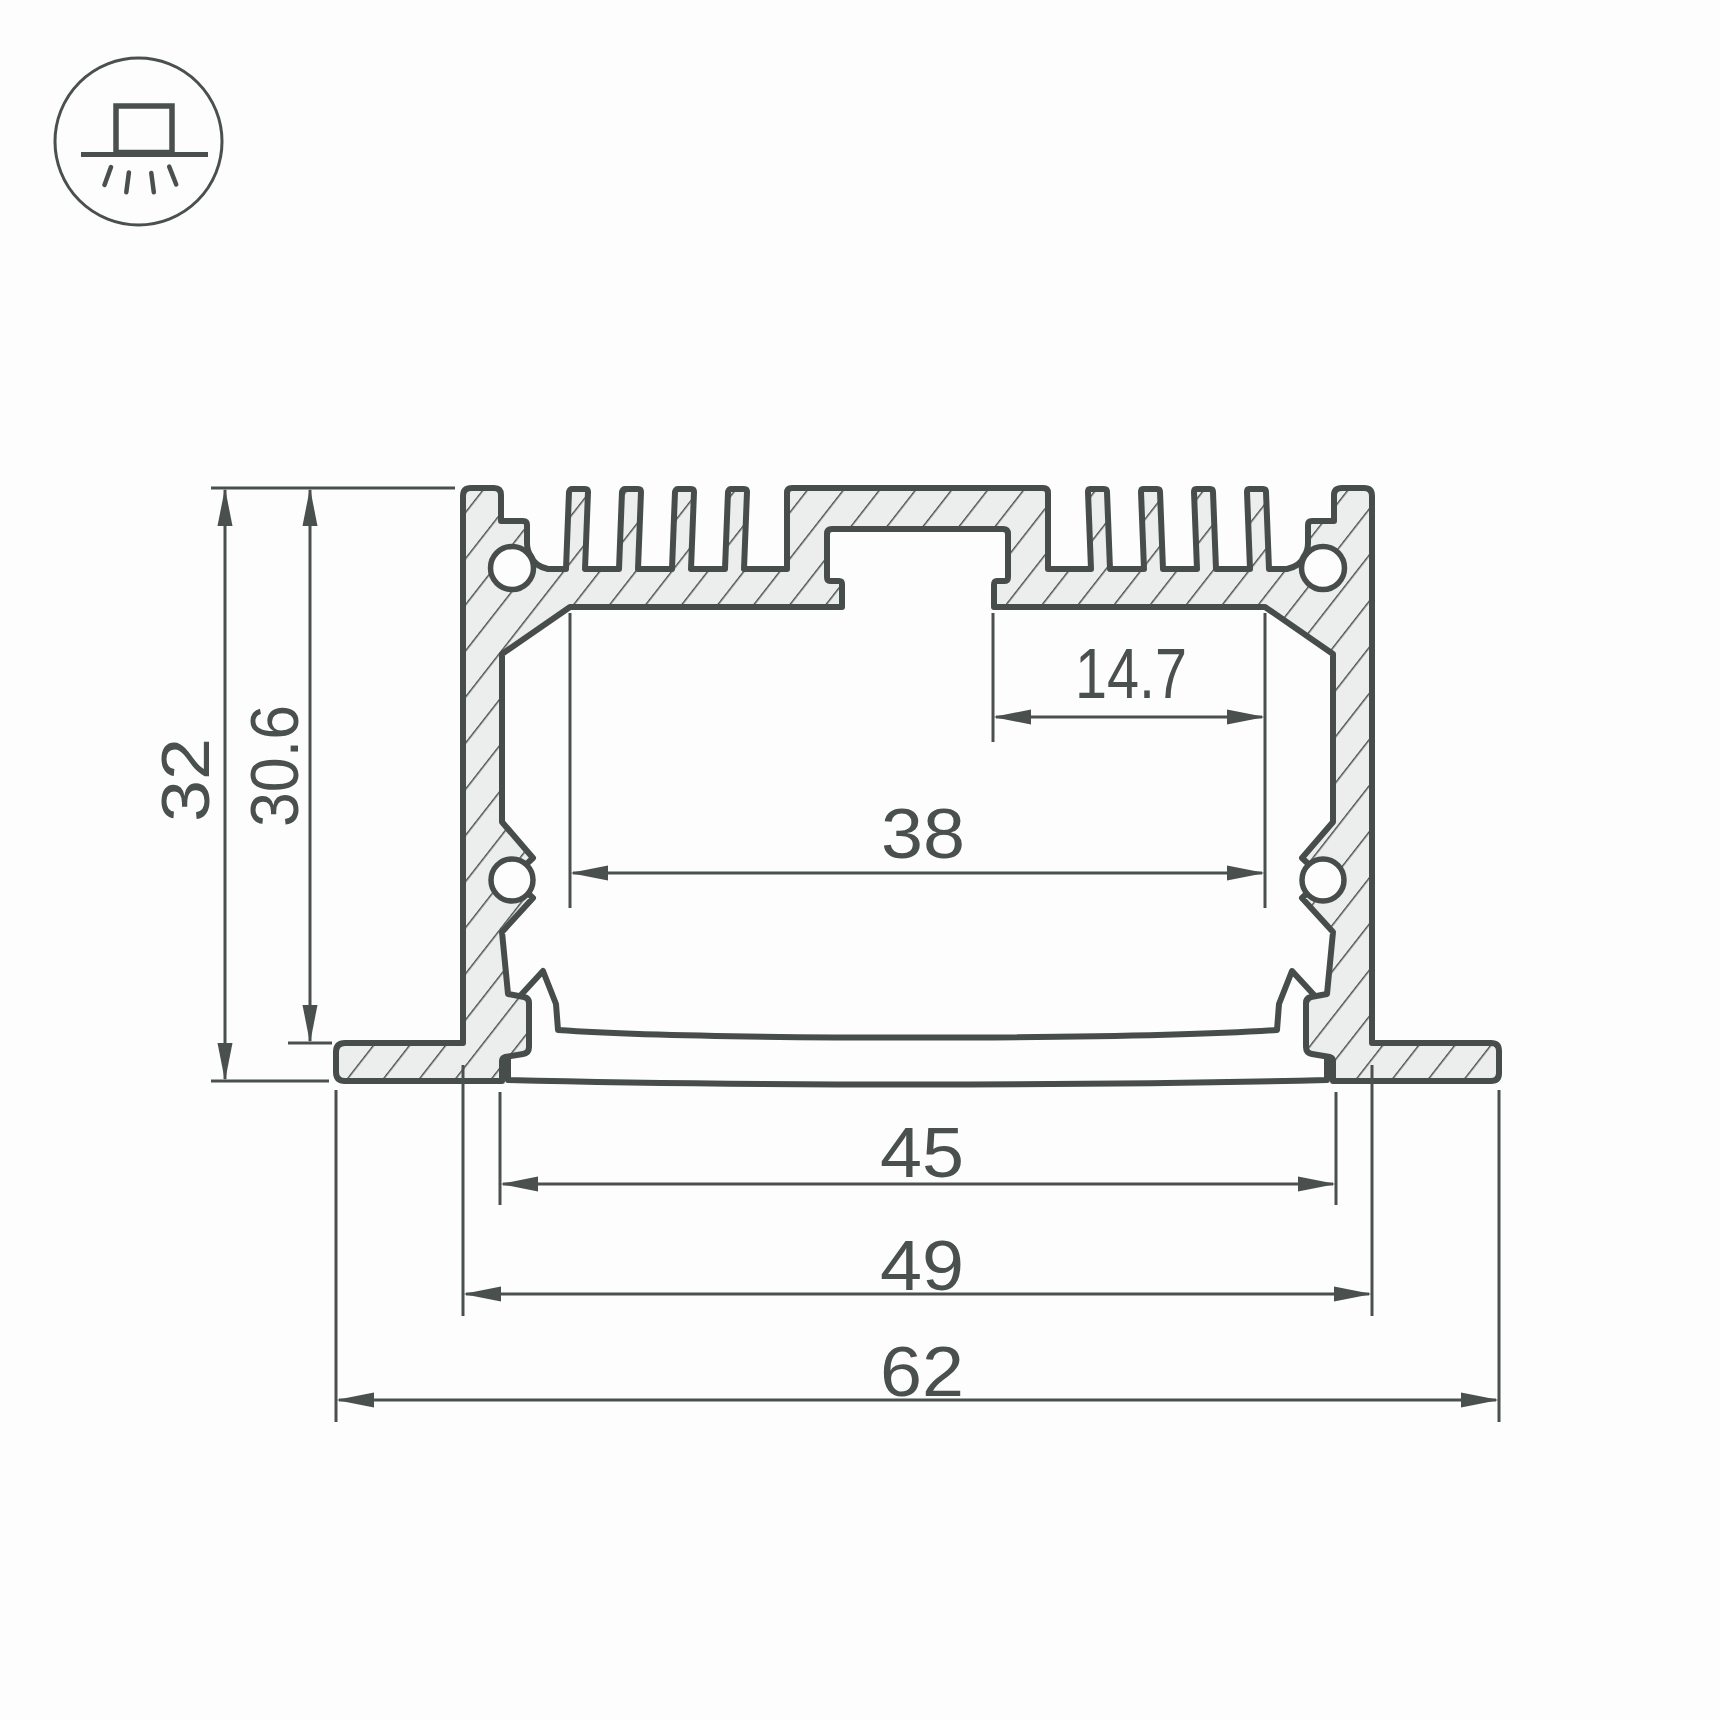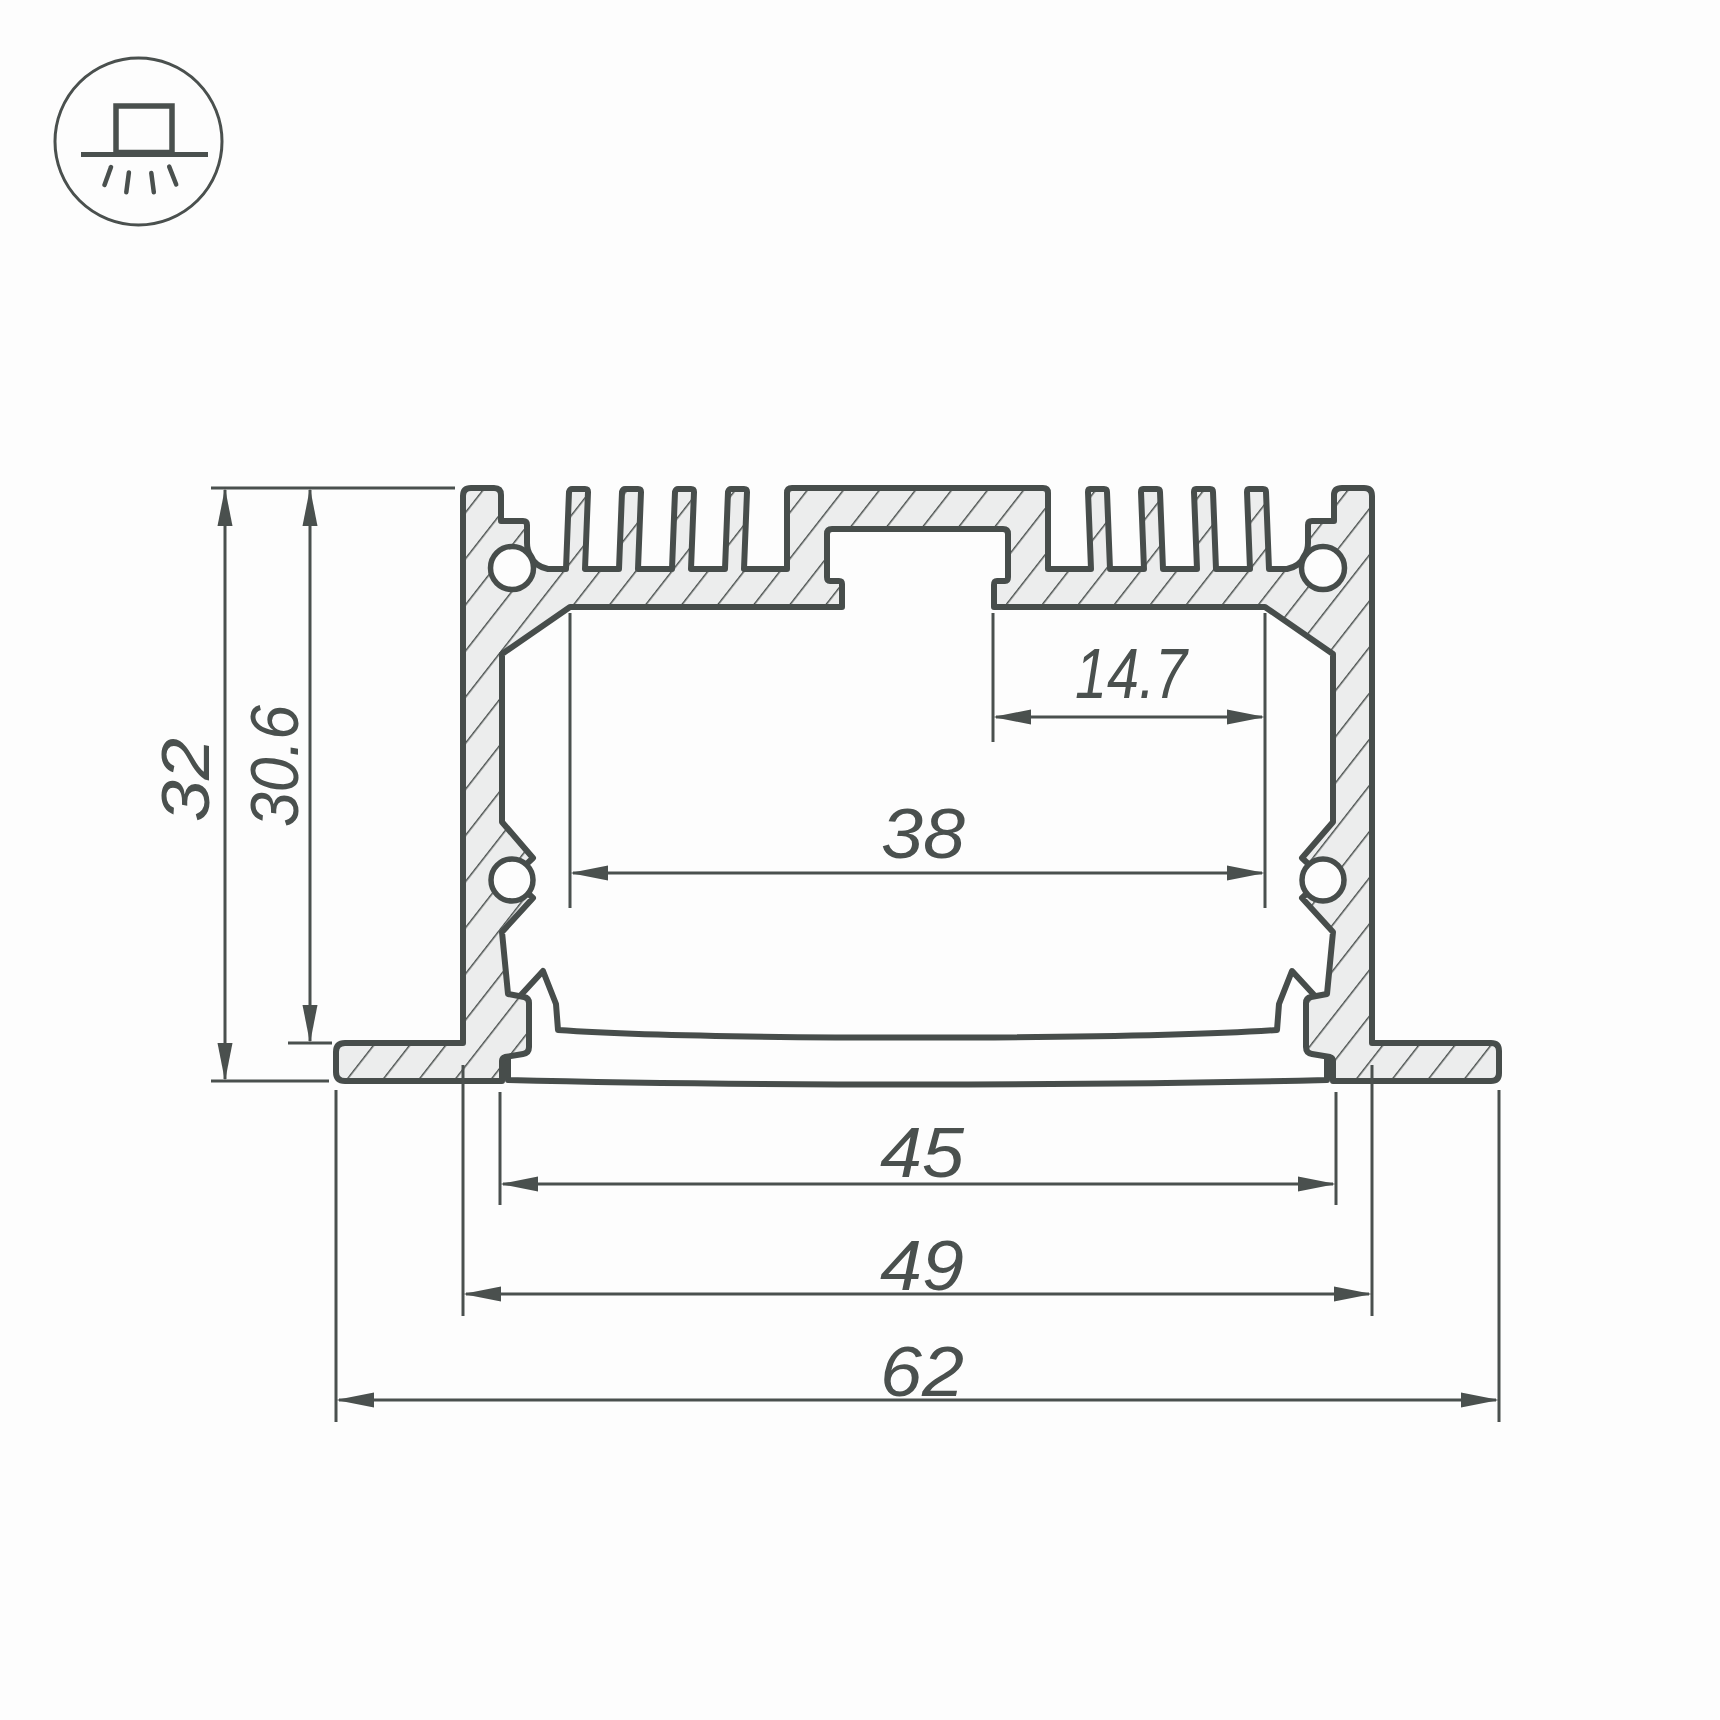--- a/index.html
+++ b/index.html
@@ -1,16 +1,16 @@
 <!DOCTYPE html>
 <html><head>
 <meta charset="utf-8">
 <style>
 html,body{margin:0;padding:0;background:#FDFDFD;}
-#c{position:relative;width:1720px;height:1720px;background:#FDFDFD;overflow:hidden;font-style:italic;}
+#c{position:relative;width:1720px;height:1720px;background:#FDFDFD;overflow:hidden;}
 text{font-family:"Liberation Sans",sans-serif;fill:#4A504E;}
 </style>
 </head>
 <body>
 <div id="c">
 <svg width="1720" height="1720" viewBox="0 0 1720 1720">
 <defs>
 <pattern id="hat" patternUnits="userSpaceOnUse" width="64" height="28.4" patternTransform="rotate(-52)">
 <rect x="0" y="0" width="64" height="28.4" fill="#ECEDED"></rect>
 <line x1="-2" y1="0" x2="66" y2="0" stroke="#4A504E" stroke-width="3"></line>

